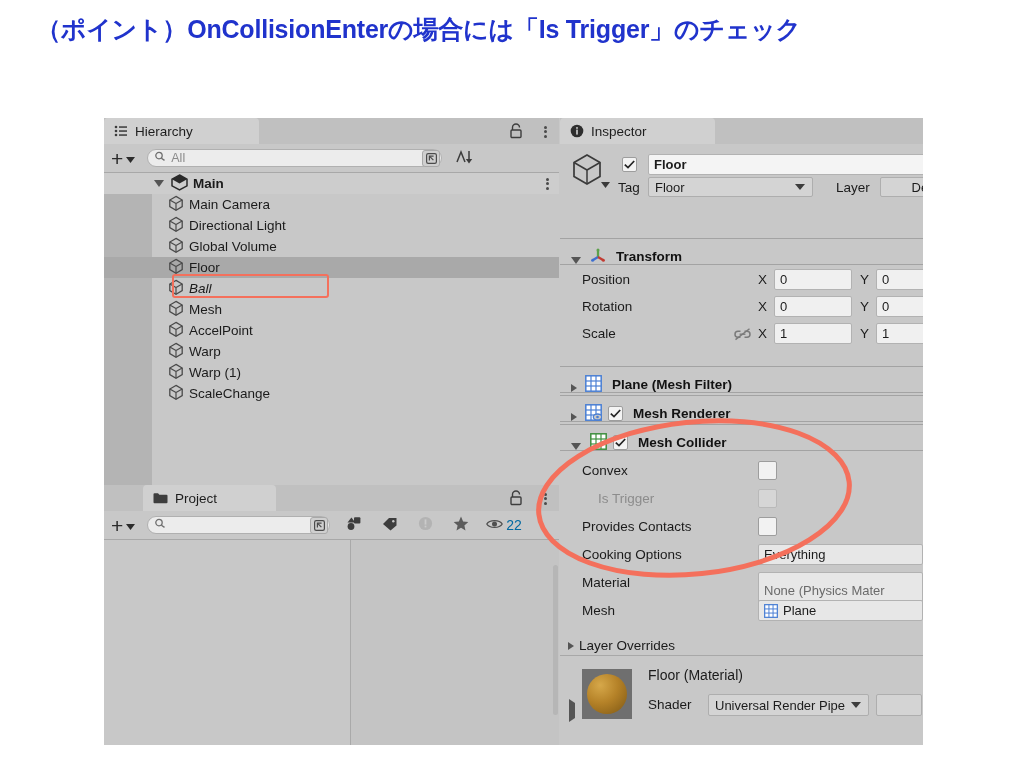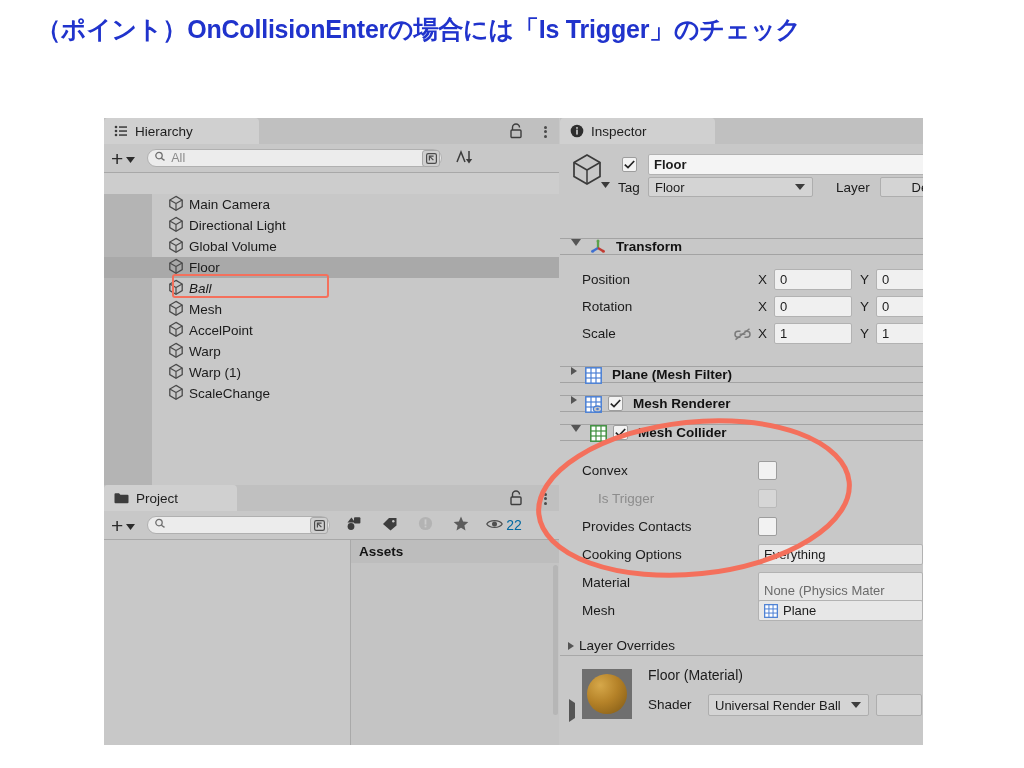--- a/index.html
+++ b/index.html
@@ -71,23 +71,23 @@
             padding-left:6px;font-size:13px;color:#1c1c1c;position:relative;}
   .ins-drop .dc{position:absolute;right:7px;width:0;height:0;
                 border-left:5px solid transparent;border-right:5px solid transparent;
                 border-top:6px solid #3d3d3d;}
   .chk{width:15px;height:15px;background:#f3f3f3;border:1px solid #9d9d9d;
        border-radius:2px;box-sizing:border-box;display:flex;align-items:center;
        justify-content:center;}
   .chk.off{background:#f2f2f2;}
   .chk.dim{background:#d6d6d6;border-color:#b9b9b9;}
   .chk svg{display:block;}
-  .comp-head{position:absolute;left:0;width:100%;height:17px;background:#c8c8c8;
+  .comp-head{position:absolute;left:0;width:100%;height:27px;background:#c8c8c8;
              border-top:1px solid #a3a3a3;border-bottom:1px solid #a3a3a3;
-             display:flex;align-items:flex-start;font-weight:bold;font-size:13.5px;
+             display:flex;align-items:flex-end;font-weight:bold;font-size:13.5px;
              color:#121212;box-sizing:border-box;}
   .secname{margin-left:10px;}
   .lab{position:absolute;font-size:13.5px;color:#1b1b1b;white-space:nowrap;}
   .lab.dimmed{color:#8c8c8c;}
   .axis{position:absolute;font-size:13.5px;color:#1b1b1b;}
 
   .divline{position:absolute;height:1px;background:#a8a8a8;}
   .hdrbar{position:absolute;height:23px;background:#bdbdbd;
           display:flex;align-items:center;font-weight:bold;font-size:13.5px;
           color:#141414;box-sizing:border-box;padding-left:8px;}
@@ -167,20 +167,35 @@
             <line x1="14" y1="2" x2="14" y2="13" stroke="#3d3d3d" stroke-width="1.5"></line>
             <polygon points="10.8,10 17.2,10 14,14.6" fill="#3d3d3d"></polygon>
           </svg>
         </span>
       </div>
 
       <div class="gutter" style="left:0;top:76px;width:48px;height:291px;"></div>
 
       <div style="position:absolute;left:0;top:55px;width:455px;height:21px;background:#cdcdcd;"></div>
 
+      <div class="row" style="left:48px;top:55px;width:407px;">
+        <span class="tri down" style="margin-left:2px;"></span>
+        <span class="cube" style="margin-left:7px;">
+          <svg width="17" height="17" viewBox="0 0 17 17">
+            <polygon points="8.5,1 16,5.2 16,11.8 8.5,16 1,11.8 1,5.2" fill="none" stroke="#2a2a2a" stroke-width="1.5"></polygon>
+            <polygon points="8.5,1 16,5.2 8.5,9.4 1,5.2" fill="#2a2a2a"></polygon>
+          </svg>
+        </span>
+        <span class="lbl" style="font-weight:bold;">Main</span>
+        <span style="position:absolute;right:10px;top:3px;">
+          <div class="kebab"></div>
+            <div class="kebab"></div>
+            <div class="kebab"></div>
+        </span>
+      </div>
 
       <div id="hier-items">
           <div class="row" style="left: 64px; top: 76px;">
             <span class="cube"><svg width="16" height="16" viewBox="0 0 16 16">
                 <polygon points="8,1.4 14.2,5 14.2,11.6 8,15.2 1.8,11.6 1.8,5" fill="none" stroke="#4a4a4a" stroke-width="1.3"></polygon>
                 <line x1="1.8" y1="5" x2="8" y2="8.5" stroke="#4a4a4a" stroke-width="1.2"></line>
                 <line x1="14.2" y1="5" x2="8" y2="8.5" stroke="#4a4a4a" stroke-width="1.2"></line>
                 <line x1="8" y1="8.5" x2="8" y2="15.2" stroke="#4a4a4a" stroke-width="1.2"></line>
               </svg></span>
             <span class="lbl">Main Camera</span>
@@ -265,21 +280,21 @@
                 <line x1="14.2" y1="5" x2="8" y2="8.5" stroke="#4a4a4a" stroke-width="1.2"></line>
                 <line x1="8" y1="8.5" x2="8" y2="15.2" stroke="#4a4a4a" stroke-width="1.2"></line>
               </svg></span>
             <span class="lbl">ScaleChange</span>
           </div>
         </div>
     </div>
 
     <div class="panel" style="left:0;top:367px;width:455px;height:260px;">
       <div class="tabbar"></div>
-      <div class="tab" style="width:133px;">
+      <div class="tab" style="width:133px;margin-left:39px;">
         <span class="ticon">
           <svg width="15" height="12" viewBox="0 0 15 12">
             <path d="M0.5 2.2 a1 1 0 0 1 1-1 H5 l1.4 1.6 H13.5 a1 1 0 0 1 1 1 V10.3 a1 1 0 0 1-1 1 H1.5 a1 1 0 0 1-1-1 Z" fill="#3d3d3d"></path>
           </svg>
         </span>
         <span>Project</span>
       </div>
       <div style="position:absolute;right:36px;top:5px;">
         <svg width="14" height="16" viewBox="0 0 14 16">
           <path d="M3.5 7 V4.5 a3.5 3.5 0 0 1 7 0" fill="none" stroke="#3d3d3d" stroke-width="1.4"></path>
@@ -354,23 +369,20 @@
           </svg>
         </span>
         <span style="margin-left:3px;font-size:14px;color:#0369a1;">22</span>
       </div>
 
       <div style="position:absolute;left:0;top:55px;width:246px;height:205px;background:#c8c8c8;"></div>
       <div id="proj-tree"></div>
 
       <div class="sep-v" style="left:246px;top:55px;height:205px;"></div>
       <div style="position:absolute;left:247px;top:55px;width:208px;height:205px;background:#c4c4c4;"></div>
-      <div class="hdrbar" style="left:247px;top:55px;width:208px;">
-        <span>Assets</span>
-      </div>
       <div id="proj-contents"></div>
       <div class="scrollbar" style="left:449px;top:80px;width:5px;height:150px;"></div>
     </div>
 
     <div class="panel" style="left:456px;top:0;width:363px;height:627px;background:#c8c8c8;">
       <div class="tabbar"></div>
       <div class="tab" style="width:155px;">
         <span class="ticon">
           <svg width="14" height="14" viewBox="0 0 14 14">
             <circle cx="7" cy="7" r="6.3" fill="#2e2e2e"></circle>
@@ -563,21 +575,21 @@
 
       <div style="position:absolute;left:0;top:538px;width:363px;height:89px;background:#c8c8c8;"></div>
       <span style="position:absolute;left:22px;top:551px;width:50px;height:50px;background:#6f6f6f;
                    display:flex;align-items:center;justify-content:center;">
         <span style="width:40px;height:40px;border-radius:50%;
                      background:radial-gradient(circle at 33% 28%, #d6a84a 0%, #b58228 45%, #7d5714 100%);"></span>
       </span>
       <span class="lab" style="left:88px;top:549px;font-size:14px;">Floor (Material)</span>
       <span class="lab" style="left:88px;top:579px;">Shader</span>
       <span class="ins-drop" style="position:absolute;left:148px;top:576px;width:161px;height:22px;">
-        <span>Universal Render Ball</span>
+        <span>Universal Render Pipe</span>
         <span class="dc"></span>
       </span>
       <span class="ins-drop" style="position:absolute;left:316px;top:576px;width:46px;height:22px;"></span>
       <span style="position:absolute;left:9px;top:585px;">
         <span class="tri"></span>
       </span>
     </div>
 
     <div class="redbox" style="left:68px;top:156px;width:157px;height:24px;"></div>
 

